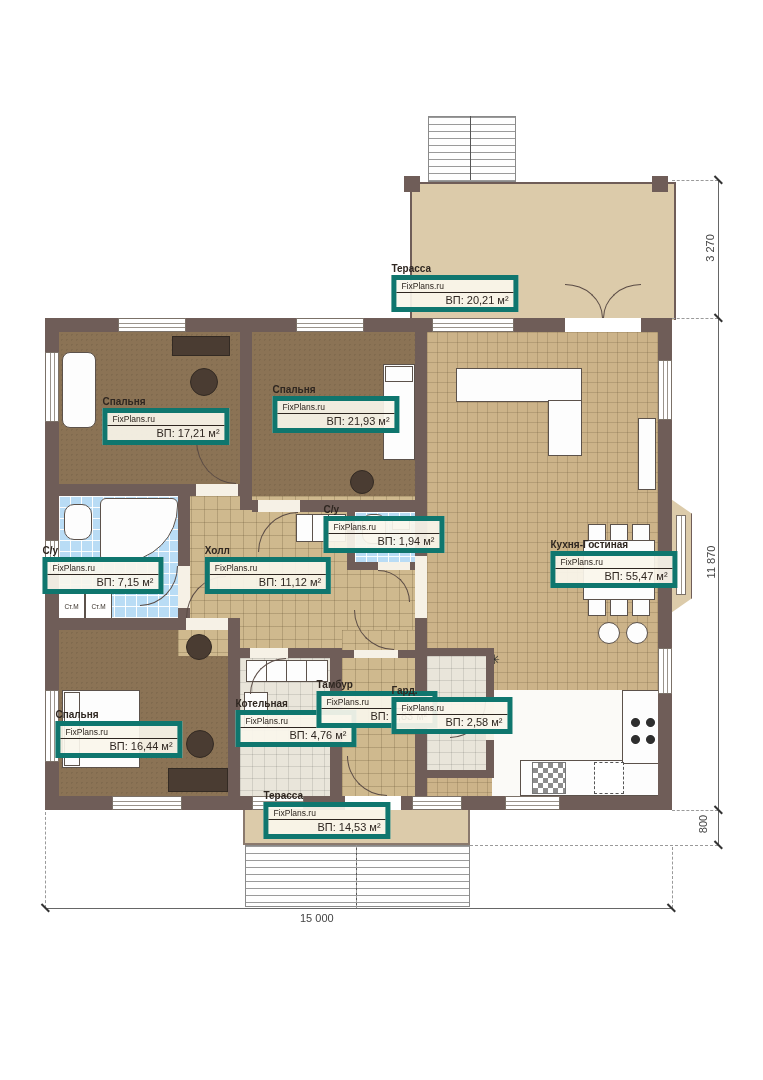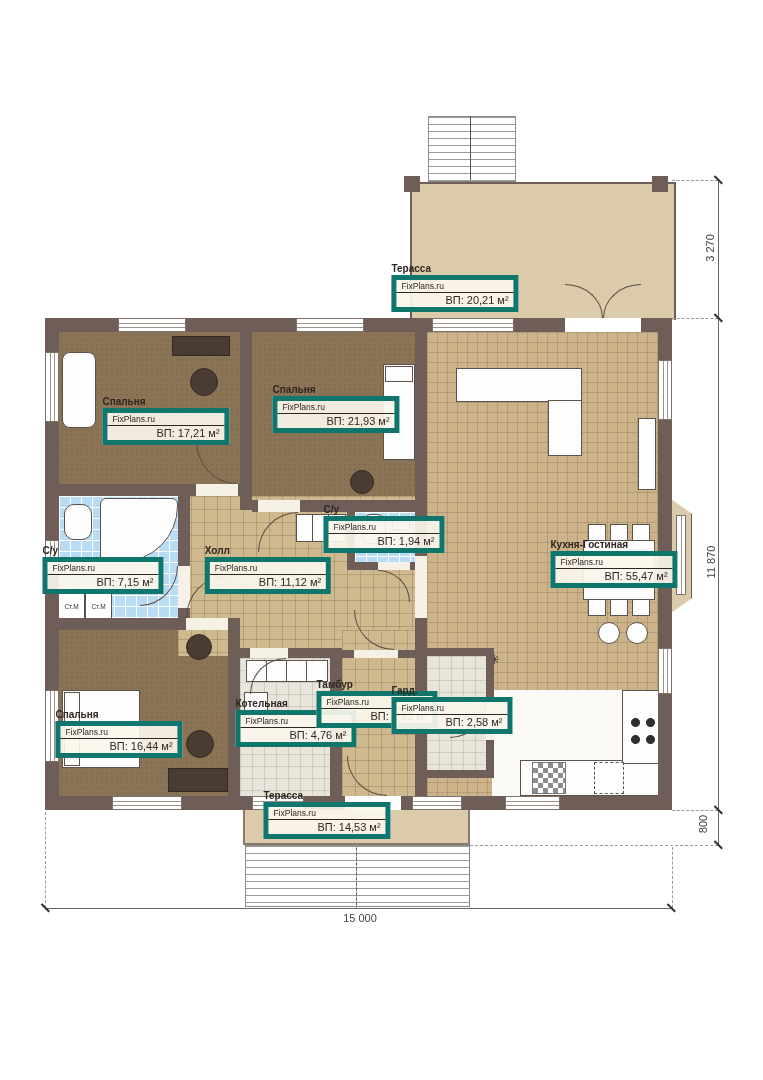--- a/index.html
+++ b/index.html
@@ -273,21 +273,21 @@
   <div class="tick" style="left:713px;top:317px;"></div>
   <div class="tick" style="left:713px;top:809px;"></div>
   <div class="tick" style="left:713px;top:844px;"></div>
   <div class="dimlab vert" style="left:680px;top:242px;width:60px;text-align:center;">3 270</div>
   <div class="dimlab vert" style="left:676px;top:556px;width:70px;text-align:center;">11 870</div>
   <div class="dimlab vert" style="left:678px;top:818px;width:50px;text-align:center;">800</div>
 
   <div class="dimline" style="left:45px;top:908px;width:627px;height:1px;"></div>
   <div class="tick" style="left:40px;top:907px;"></div>
   <div class="tick" style="left:666px;top:907px;"></div>
-  <div class="dimlab" style="left:300px;top:912px;width:120px;text-align:center;">15 000</div>
+  <div class="dimlab" style="left:300px;top:912px;width:120px;">15 000</div>
 
   <div class="dash-h" style="left:672px;top:180px;width:46px;"></div>
   <div class="dash-h" style="left:672px;top:318px;width:46px;"></div>
   <div class="dash-h" style="left:672px;top:810px;width:46px;"></div>
   <div class="dash-h" style="left:470px;top:845px;width:248px;"></div>
   <div class="dash-v" style="left:45px;top:812px;height:96px;"></div>
   <div class="dash-v" style="left:672px;top:847px;height:61px;"></div>
   <div class="dash-v" style="left:356px;top:845px;height:63px;"></div>
 
 </div>

